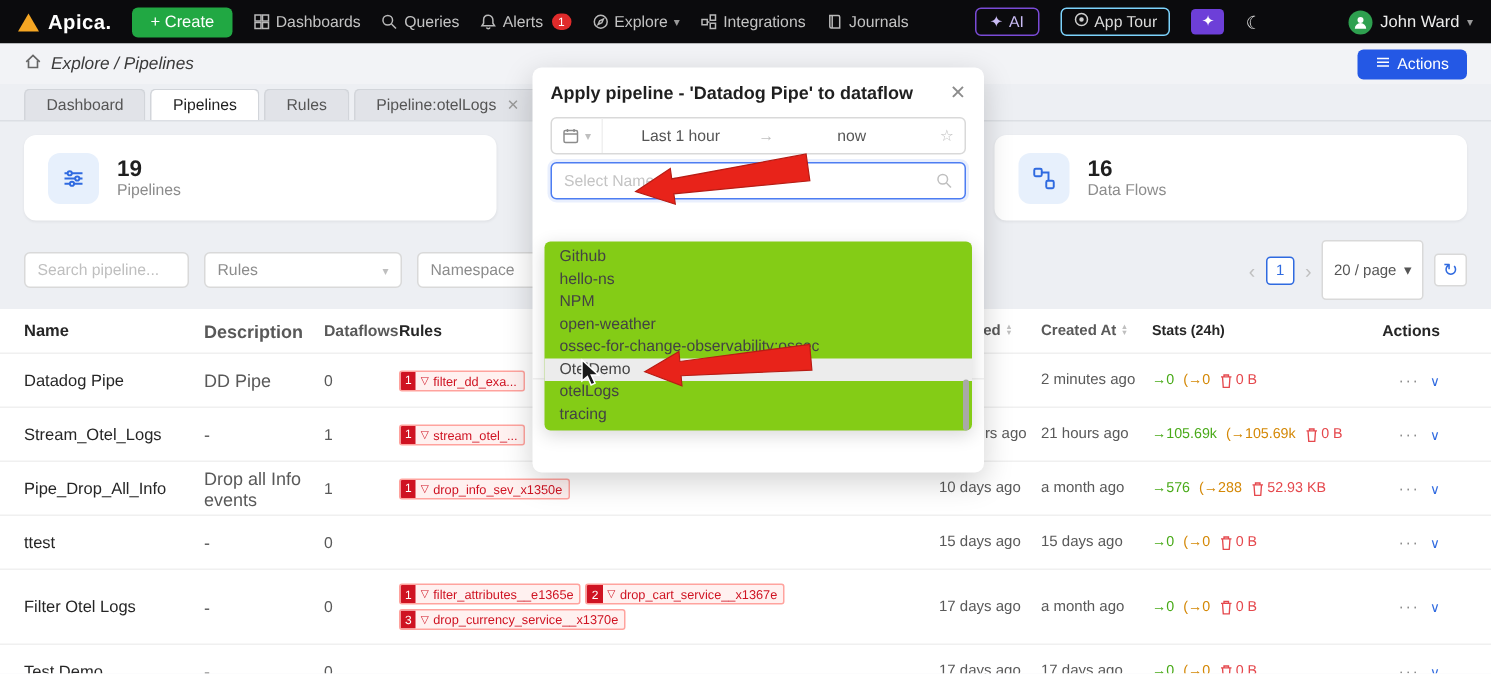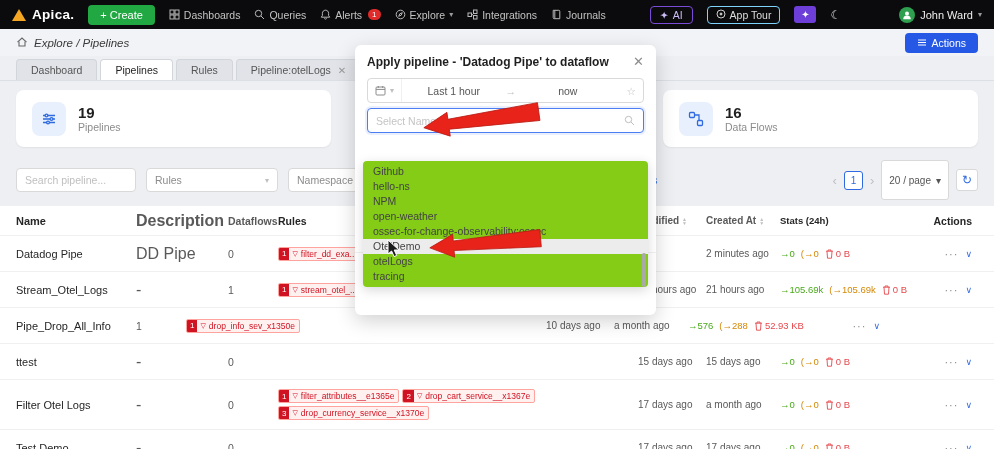--- a/index.html
+++ b/index.html
@@ -40,41 +40,41 @@
   
   .cards-row { display: flex; justify-content: space-between; padding: 9px 16px; }
   .card { width: 315px; height: 57px; background: #fff; border-radius: 8px; box-shadow: 0 1px 2px rgba(0,0,0,.06); display: flex; align-items: center; gap: 12px; padding: 0 16px; }
   .card-icon { width: 34px; height: 34px; border-radius: 8px; background: #e7f0fc; display: flex; align-items: center; justify-content: center; }
   .card-val { font-size: 15px; font-weight: bold; color: #1f1f1f; line-height: 17px; }
   .card-lbl { font-size: 10.5px; color: #8c8c8c; }
 
   
   .filter-row { display: flex; align-items: center; gap: 10px; padding: 4px 16px 6px; }
   .f-input, .f-select { height: 24px; background: #fff; border: 1px solid #d9d9d9; border-radius: 4px; font-size: 10.5px; color: #333; padding: 0 8px; display: flex; align-items: center; }
-  input.f-input { width: 120px; }
+  input.f-input { width: 110px; }
   input.f-input::placeholder { color: #bfbfbf; }
   .f-select { justify-content: space-between; cursor: pointer; color: #8c8c8c; }
   .f-select .sel-arrow { color: #bfbfbf; font-size: 8px; }
   .w-rules { width: 132px; }
   .w-ns { width: 112px; }
   .fr-sp { flex: 1; }
   .manage-cols { color: #2f6ae0; font-size: 10.5px; cursor: pointer; white-space: nowrap; }
   .pager { display: flex; align-items: center; gap: 7px; }
   .pg-arrow { color: #bfbfbf; font-size: 13px; cursor: pointer; }
   .pg-num { width: 19px; height: 19px; border: 1px solid #2f6ae0; color: #2f6ae0; border-radius: 3px; font-size: 10px; display: flex; align-items: center; justify-content: center; cursor: pointer; background: #fff; }
   .pg-size { height: 40px; border: 1px solid #d9d9d9; background: #fff; border-radius: 3px; padding: 16px 7px; font-size: 10px; color: #555; display: flex; align-items: center; gap: 5px; cursor: pointer; }
   .refresh-box { width: 22px; height: 22px; border: 1px solid #d9d9d9; background: #fff; border-radius: 3px; color: #2f6ae0; font-size: 12px; display: flex; align-items: center; justify-content: center; cursor: pointer; }
 
   
   .tbl { background: #fff; }
   .t-row { display: flex; align-items: center; padding: 0 16px; border-bottom: 1px solid #f0f0f0; min-height: 36px; }
   .t-head { min-height: 30px; font-weight: bold; font-size: 10.5px; color: #262626; }
   .t-row > div { padding-right: 6px; }
   .c-name { width: 120px; font-size: 11px; color: #262626; }
-  .c-desc { width: 92px; font-size: 16px; color: #595959; }
+  .c-desc { width: 80px; font-size: 12px; color: #595959; }
   .c-flows { width: 50px; font-size: 10.5px; color: #595959; }
   .c-rules { width: 360px; display: flex; flex-wrap: wrap; gap: 3px; align-items: center; }
   .c-mod { width: 68px; font-size: 10px; color: #595959; white-space: nowrap; overflow: hidden; }
   .c-created { width: 74px; font-size: 10px; color: #595959; white-space: nowrap; }
   .c-stats { width: 150px; font-size: 9.5px; white-space: nowrap; display: flex; gap: 6px; align-items: center; }
   .c-actions { width: 48px; text-align: right; display: flex; justify-content: flex-end; gap: 7px; align-items: center; }
   .sort-ic { display: inline-flex; flex-direction: column; line-height: 4px; font-size: 5px; color: #bfbfbf; vertical-align: middle; margin-left: 3px; }
   .stat-g { color: #49aa19; }
   .stat-o { color: #d48806; }
   .stat-r { color: #e5484d; display: inline-flex; align-items: center; gap: 2px; }
@@ -372,20 +372,21 @@
           </span>
       </div>
       <div class="c-actions">
           <span class="dots-ic">···</span>
           <span class="row-chev">∨</span>
         </div>
     </div>
 
     <div class="t-row">
       <div class="c-name">Pipe_Drop_All_Info</div>
+      <div class="c-desc">Drop all Info events</div>
       <div class="c-flows">1</div>
       <div class="c-rules">
         <span class="rule-tag">
             <span class="num">1</span>
             <span class="funnel">▽</span>
             <span class="lbl">drop_info_sev_x1350e</span>
           </span>
       </div>
       <div class="c-mod">10 days ago</div>
       <div class="c-created">a month ago</div>

